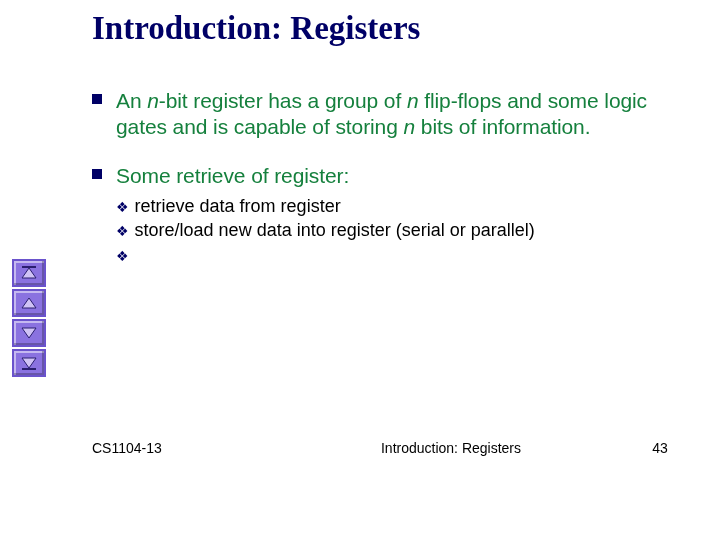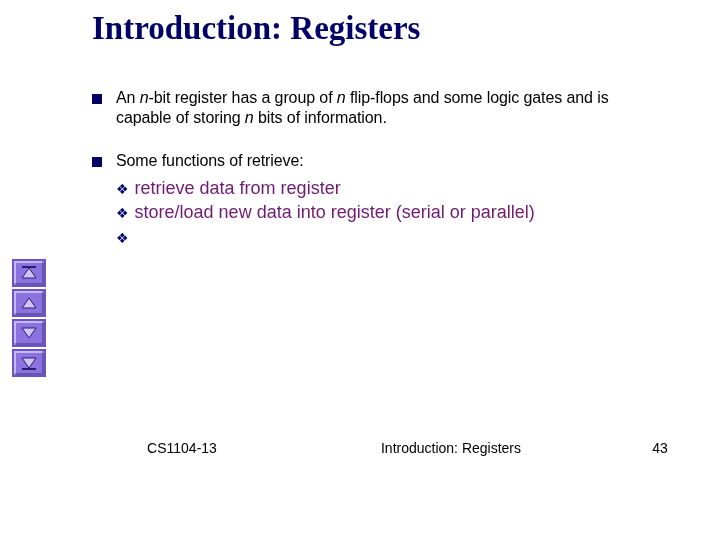--- a/index.html
+++ b/index.html
@@ -40,23 +40,23 @@
   }
   .bullet-square {
     flex: 0 0 auto;
     width: 10px;
     height: 10px;
     background: #000066;
     margin-top: 6px;
     margin-right: 14px;
   }
   .bullet-text {
-    font-size: 16px;
+    font-size: 21px;
     line-height: 1.22;
-    color: #000000;
+    color: #15803d;
     letter-spacing: -0.1px;
   }
   .bullet-text .ital {
     font-style: italic;
   }
   .sublist {
     margin-top: 6px;
     margin-left: 24px;
   }
   .sub-row {
@@ -67,33 +67,33 @@
   .sub-bullet {
     flex: 0 0 auto;
     color: #000066;
     font-size: 14px;
     margin-top: 4px;
     margin-right: 6px;
   }
   .sub-text {
     font-size: 18px;
     line-height: 1.25;
-    color: #701a75;
+    color: #000000;
   }
   .footer {
     position: absolute;
     bottom: 28px;
     left: 92px;
     right: 30px;
     display: flex;
     align-items: center;
     font-size: 14px;
     color: #000000;
   }
-  .footer-left { width: 180px; text-align: center; }
+  .footer-left { width: 180px; }
   .footer-center { flex: 1; text-align: center; }
   .footer-right { width: 60px; text-align: center; }
 
   .nav-widget {
     position: absolute;
     left: 12px;
     bottom: 105px;
     width: 34px;
   }
   .nav-btn {
@@ -122,21 +122,21 @@
     <div class="bullet-row">
       <div class="bullet-square"></div>
       <div class="bullet-text">
         <span>An </span><span class="ital">n</span><span>-bit register has a group of </span><span class="ital">n</span><span> flip-flops and some logic gates and is capable of storing </span><span class="ital">n</span><span> bits of information.</span>
       </div>
     </div>
 
 
     <div class="bullet-row" style="margin-bottom:6px;">
       <div class="bullet-square"></div>
-      <div class="bullet-text">Some functions of retrieve:</div>
+      <div class="bullet-text">Some retrieve of register:</div>
     </div>
 
     <div class="sublist">
       <div class="sub-row">
         <div class="sub-bullet">❖</div>
         <div class="sub-text">retrieve data from register</div>
       </div>
       <div class="sub-row">
         <div class="sub-bullet">❖</div>
         <div class="sub-text">store/load new data into register (serial or parallel)</div>

